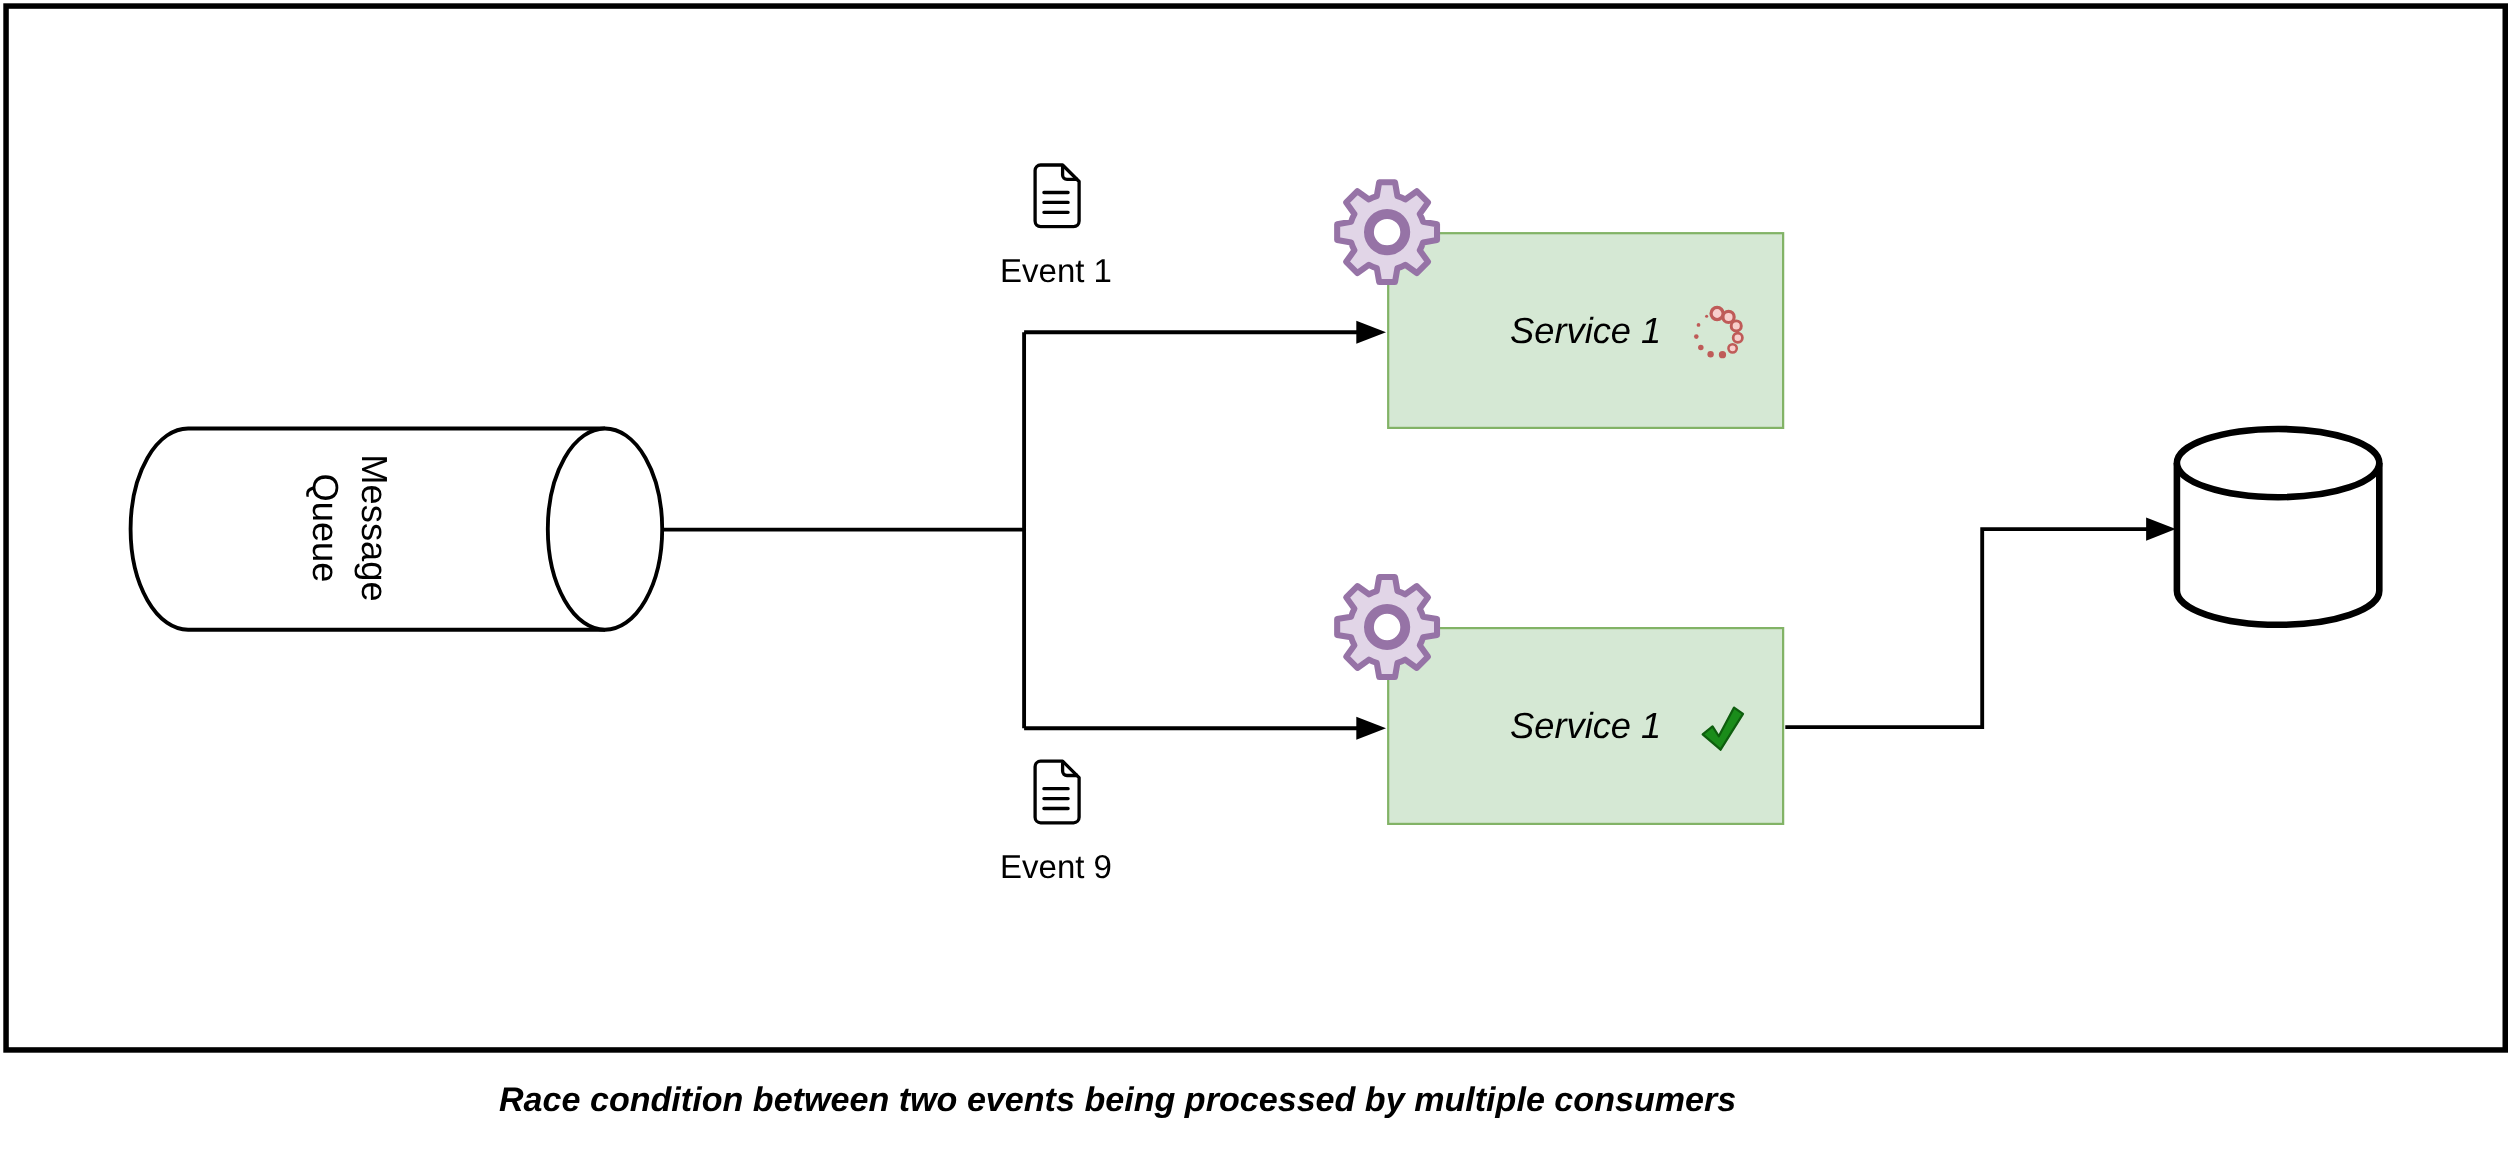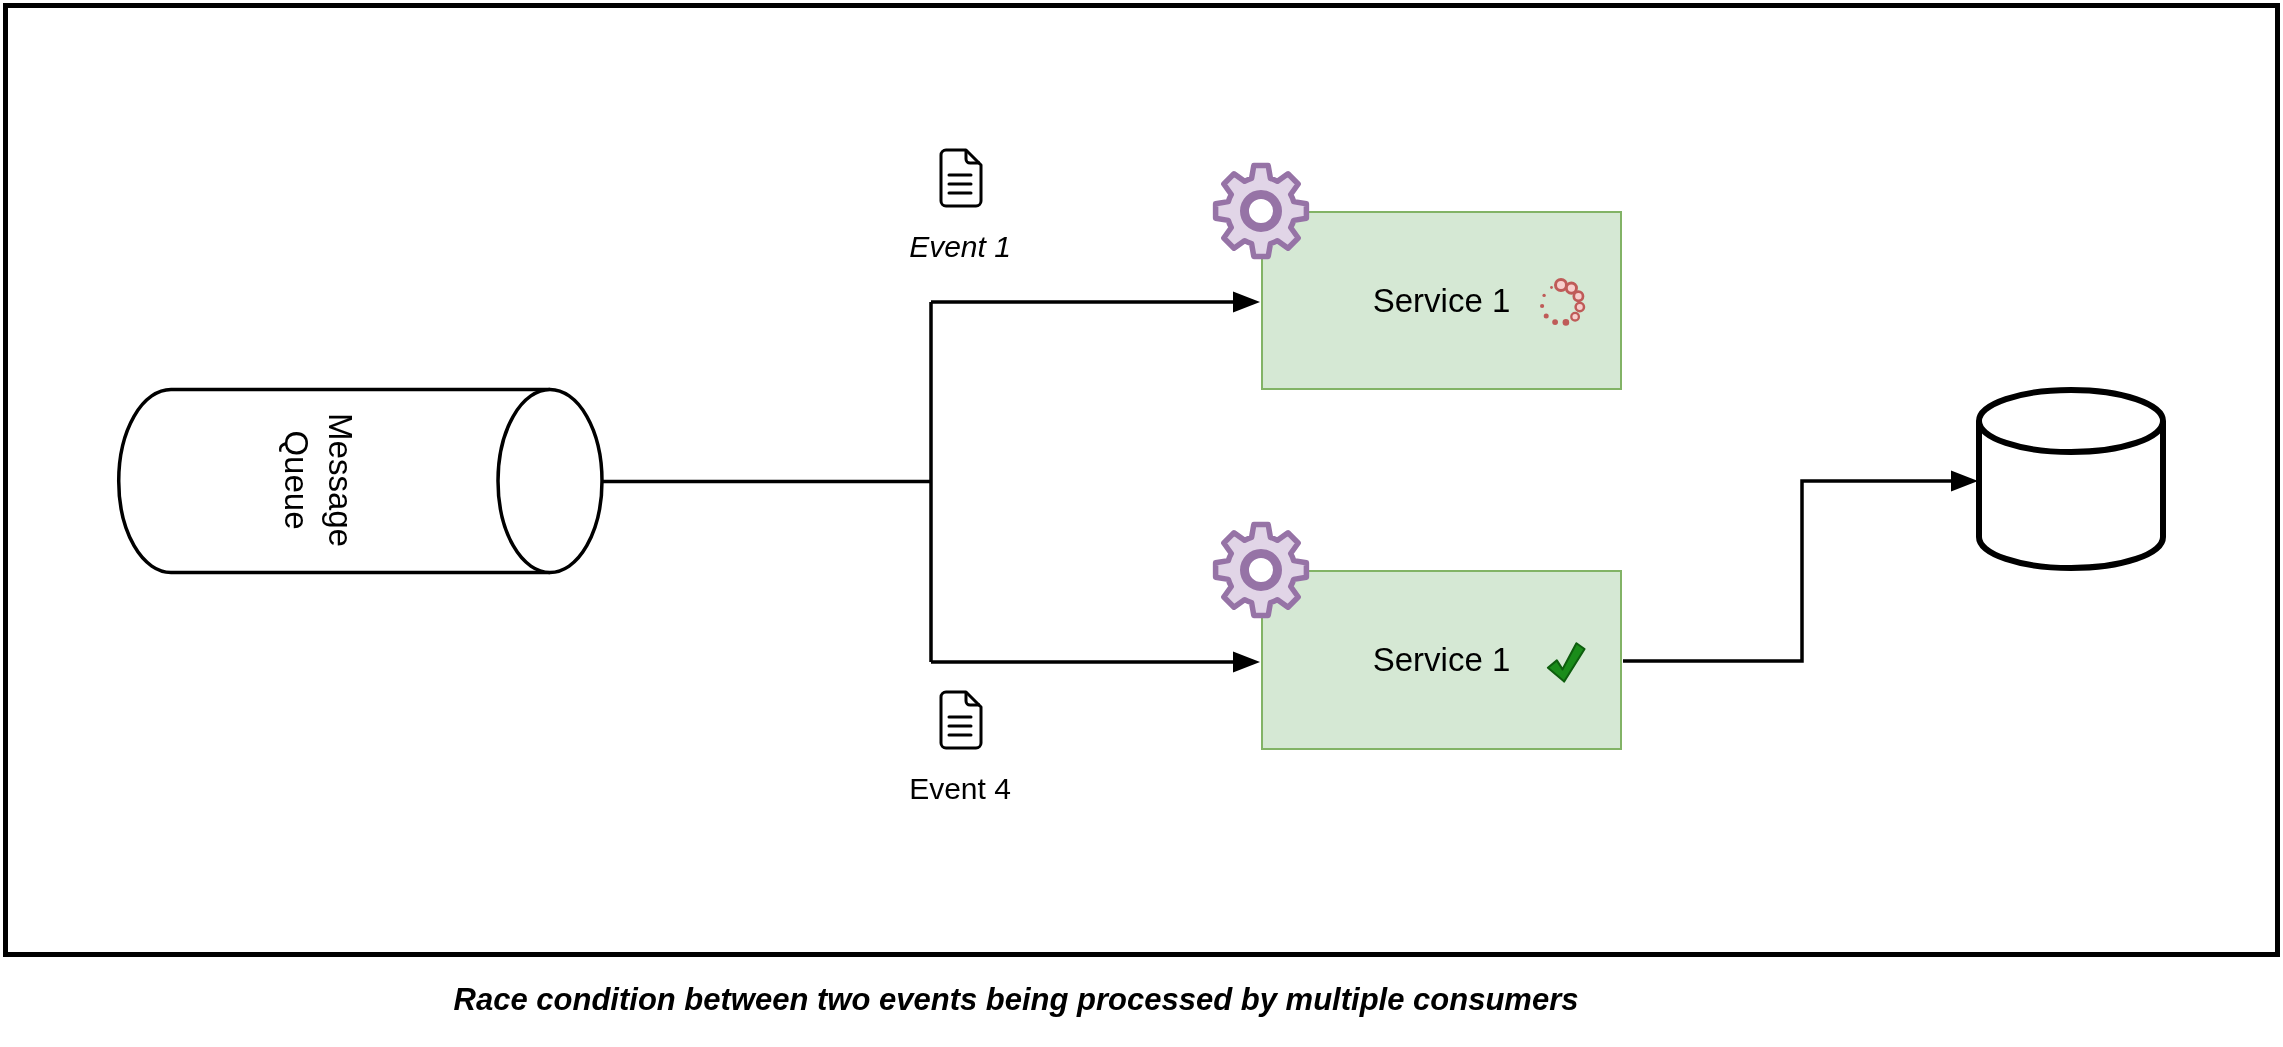--- a/index.html
+++ b/index.html
@@ -20,26 +20,26 @@
   .queue-svg{position:absolute;left:115px;top:385px;}
   .queue-label{position:absolute;left:243px;top:434px;width:150px;height:92px;
                display:flex;align-items:center;justify-content:center;text-align:center;
                font-size:33px;line-height:44px;transform:rotate(90deg);}
 
   
   .doc-icon{position:absolute;width:46px;height:60px;}
   #doc1{left:937px;top:148px;}
   #doc2{left:937px;top:690px;}
   .event-label{position:absolute;width:200px;text-align:center;font-size:30px;}
-  #event1-label{left:860px;top:230px;font-style:italic;}
+  #event1-label{left:860px;top:230px;}
   #event2-label{left:860px;top:772px;}
 
   
   .service-box{position:absolute;left:1261px;width:361px;background:var(--green-fill);
-               border:2.5px solid var(--green-stroke);box-sizing:border-box;}
+               border:2.5px solid var(--green-stroke);box-sizing:border-box;font-style:italic;}
   #service-box-1{top:211px;height:179px;}
   #service-box-2{top:570px;height:180px;}
   .service-label{position:absolute;inset:0;display:flex;align-items:center;justify-content:center;
                  font-size:33px;}
   .status-icon{position:absolute;}
   #spinner{left:269px;top:62px;}
   #check{left:280px;top:66px;}
 
   
   .gear-svg{position:absolute;width:110px;height:110px;}
@@ -79,21 +79,21 @@
     <path d="M29,3 v8 a4,4 0 0 0 4,4 h10" fill="none" style="stroke:var(--line-black)" stroke-width="3"></path>
     <path d="M12,27 H34 M12,36 H34 M12,45 H34" fill="none" style="stroke:var(--line-black)" stroke-width="3" stroke-linecap="round"></path>
   </svg>
   <div class="event-label" id="event1-label">Event 1</div>
 
   <svg class="doc-icon" id="doc2" viewBox="0 0 46 60" xmlns="http://www.w3.org/2000/svg">
     <path d="M10,2 H29 L44,17 V53 a5,5 0 0 1 -5,5 H9 a5,5 0 0 1 -5,-5 V7 a5,5 0 0 1 5,-5 Z" fill="#ffffff" style="stroke:var(--line-black)" stroke-width="3" stroke-linejoin="round"></path>
     <path d="M29,3 v8 a4,4 0 0 0 4,4 h10" fill="none" style="stroke:var(--line-black)" stroke-width="3"></path>
     <path d="M12,27 H34 M12,36 H34 M12,45 H34" fill="none" style="stroke:var(--line-black)" stroke-width="3" stroke-linecap="round"></path>
   </svg>
-  <div class="event-label" id="event2-label">Event 4</div>
+  <div class="event-label" id="event2-label">Event 9</div>
 
   <div class="service-box" id="service-box-1">
     <div class="service-label">Service 1</div>
     <svg class="status-icon" id="spinner" width="58" height="58" viewBox="0 0 58 58" xmlns="http://www.w3.org/2000/svg">
       <circle cx="29" cy="10" r="5.5" style="fill:var(--spinner-pink);stroke:var(--spinner-red)" stroke-width="3"></circle>
       <circle cx="39.4" cy="13.1" r="5.1" style="fill:var(--spinner-pink);stroke:var(--spinner-red)" stroke-width="2.9"></circle>
       <circle cx="46.4" cy="21.3" r="4.6" style="fill:var(--spinner-pink);stroke:var(--spinner-red)" stroke-width="2.7"></circle>
       <circle cx="47.8" cy="32" r="4.2" style="fill:var(--spinner-pink);stroke:var(--spinner-red)" stroke-width="2.5"></circle>
       <circle cx="43.1" cy="41.7" r="3.8" style="fill:var(--spinner-pink);stroke:var(--spinner-red)" stroke-width="2.3"></circle>
       <circle cx="33.9" cy="47.4" r="3.3" style="fill:var(--spinner-red)"></circle>

